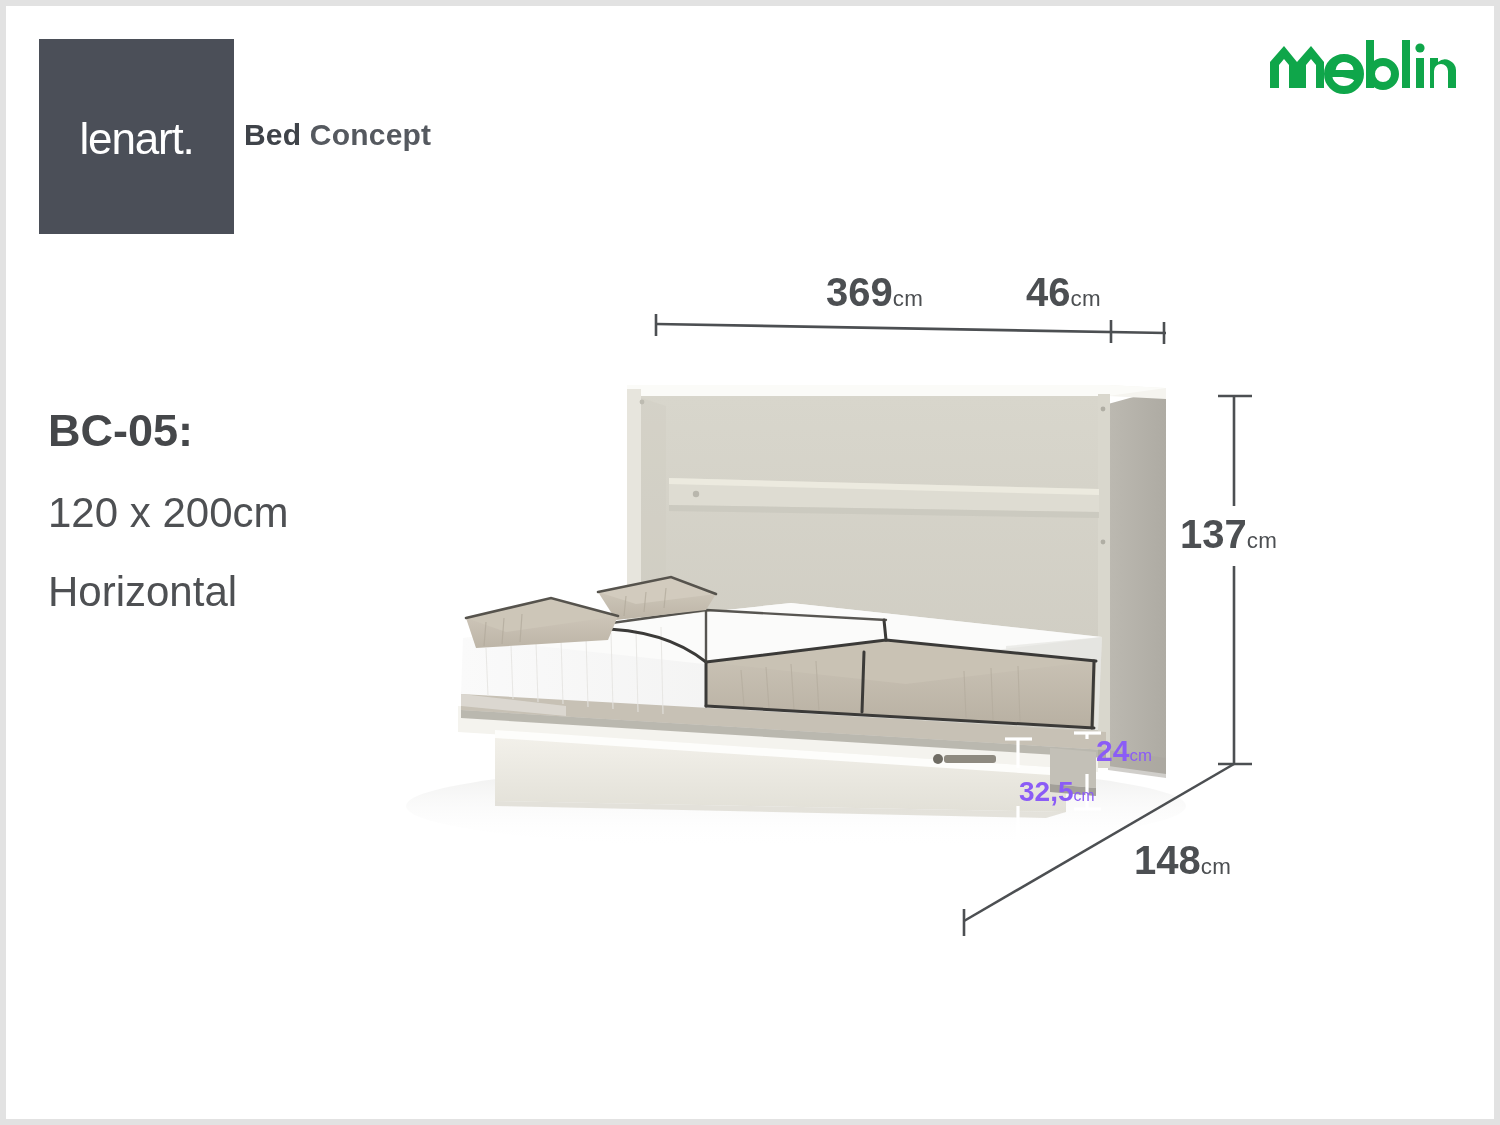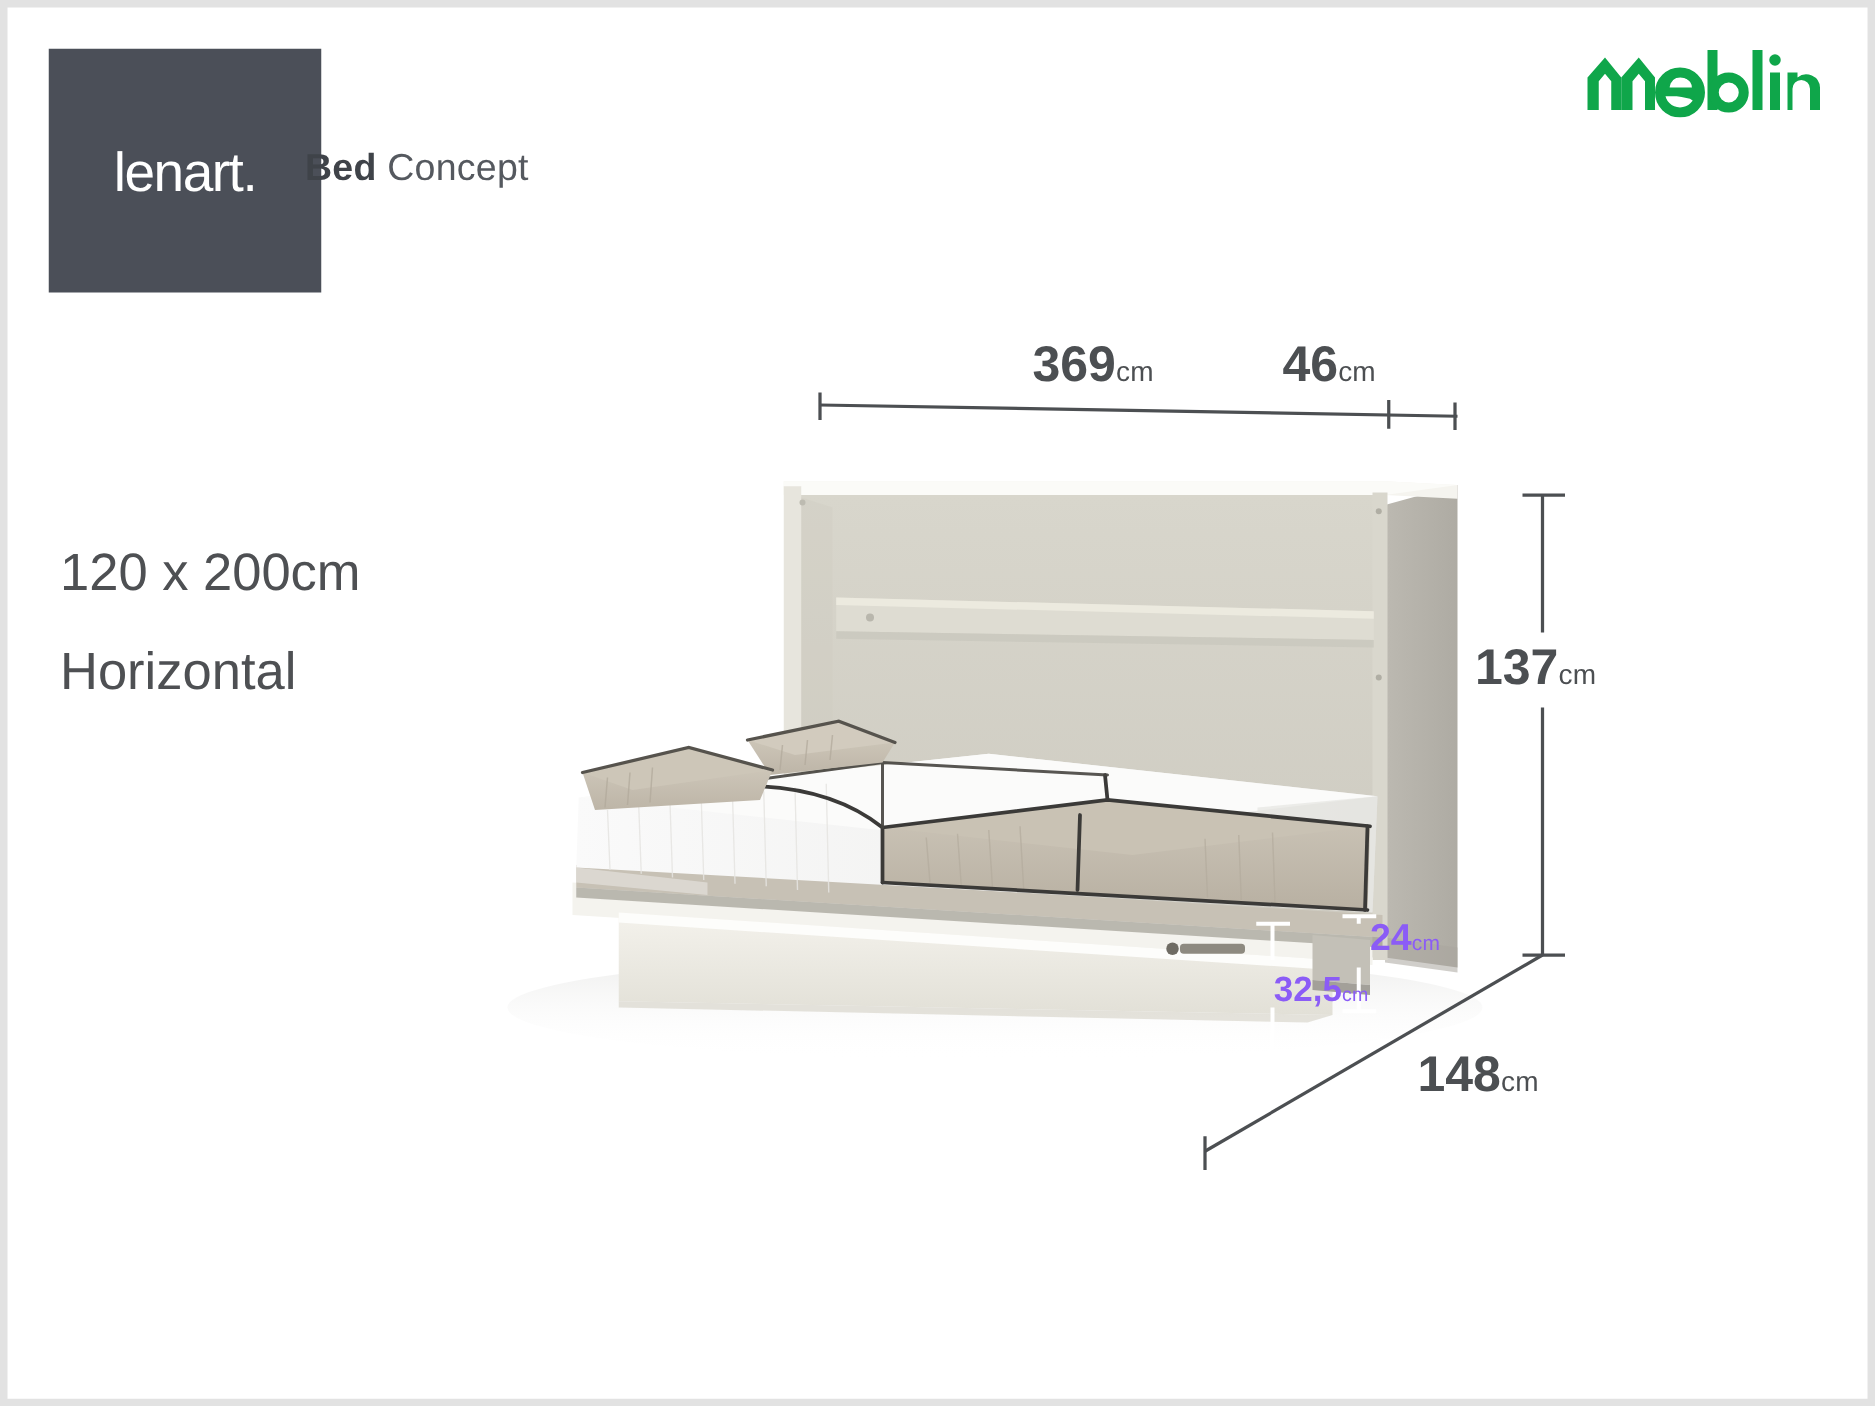--- a/index.html
+++ b/index.html
@@ -16,21 +16,21 @@
     font-family: "Liberation Sans", sans-serif;
     box-sizing: border-box;
     border: 6px solid #e2e2e2;
   }
 
   
   #lenart-logo-box {
     position: absolute;
     left: 33px;
     top: 33px;
-    width: 218px;
+    width: 195px;
     height: 195px;
     background: #4b4f58;
     display: flex;
     align-items: center;
     justify-content: center;
   }
   #lenart-wordmark {
     color: #ffffff;
     font-size: 44px;
     font-weight: 400;
@@ -42,21 +42,21 @@
   #bed-concept {
     position: absolute;
     left: 238px;
     top: 112px;
     font-size: 30px;
     color: #3f4349;
     letter-spacing: 0.2px;
     white-space: nowrap;
   }
   #bed-concept .bold { font-weight: 700; }
-  #bed-concept .light { font-weight: 400; color: #55595f; }
+  #bed-concept .light { font-weight: 700; color: #55595f; }
 
   #meblini-logo {
     position: absolute;
     right: 38px;
     top: 30px;
     width: 190px;
     height: 58px;
   }
   #meblini-logo svg { display: block; width: 100%; height: 100%; }
 
@@ -159,20 +159,21 @@
 
         <rect x="150" y="22" width="8" height="30"></rect>
         <circle cx="154" cy="12" r="4.6"></circle>
 
         <path d="M164 52 L164 22 L172 22 L172 26 a11 11 0 0 1 18 8 L190 52 L182 52 L182 35 a7 7 0 0 0 -14 0 L168 52 Z"></path>
       </g>
     </svg>
   </div>
 
   <div id="product-title">
+    <div id="product-code">BC-05:</div>
     <div id="product-size">120 x 200cm</div>
     <div id="product-orientation">Horizontal</div>
   </div>
 
   <div id="illustration">
     <svg viewBox="0 0 1500 1125" xmlns="http://www.w3.org/2000/svg" aria-hidden="true">
       <defs>
         <linearGradient id="gInterior" x1="0" y1="0" x2="0" y2="1">
           <stop offset="0%" stop-color="#d8d6cc"></stop>
           <stop offset="100%" stop-color="#cdcac0"></stop>

